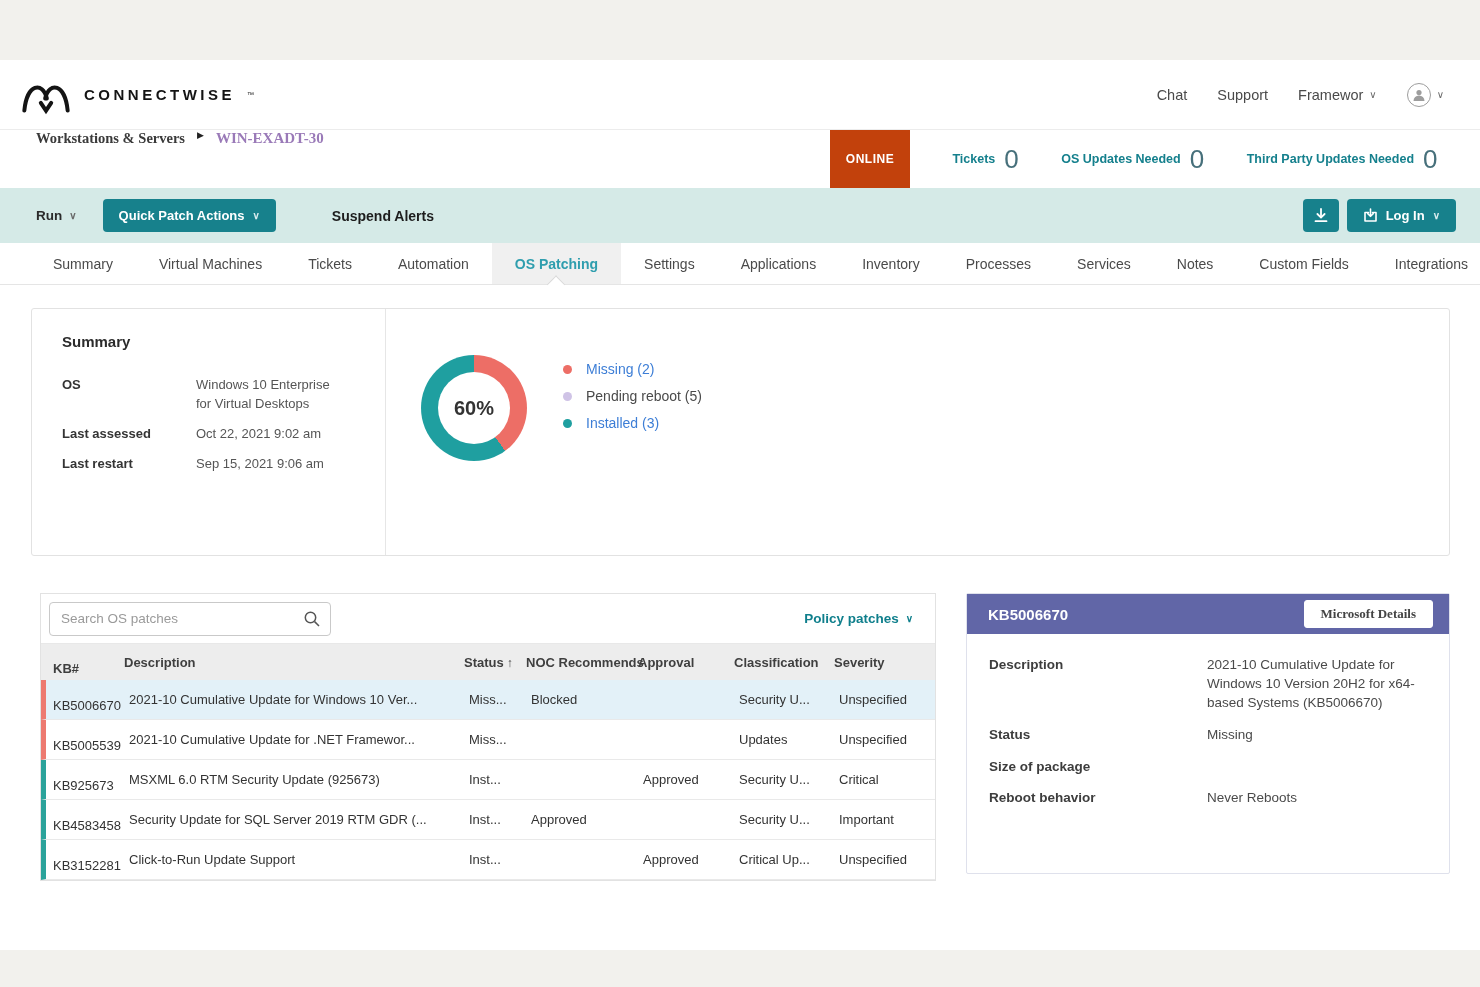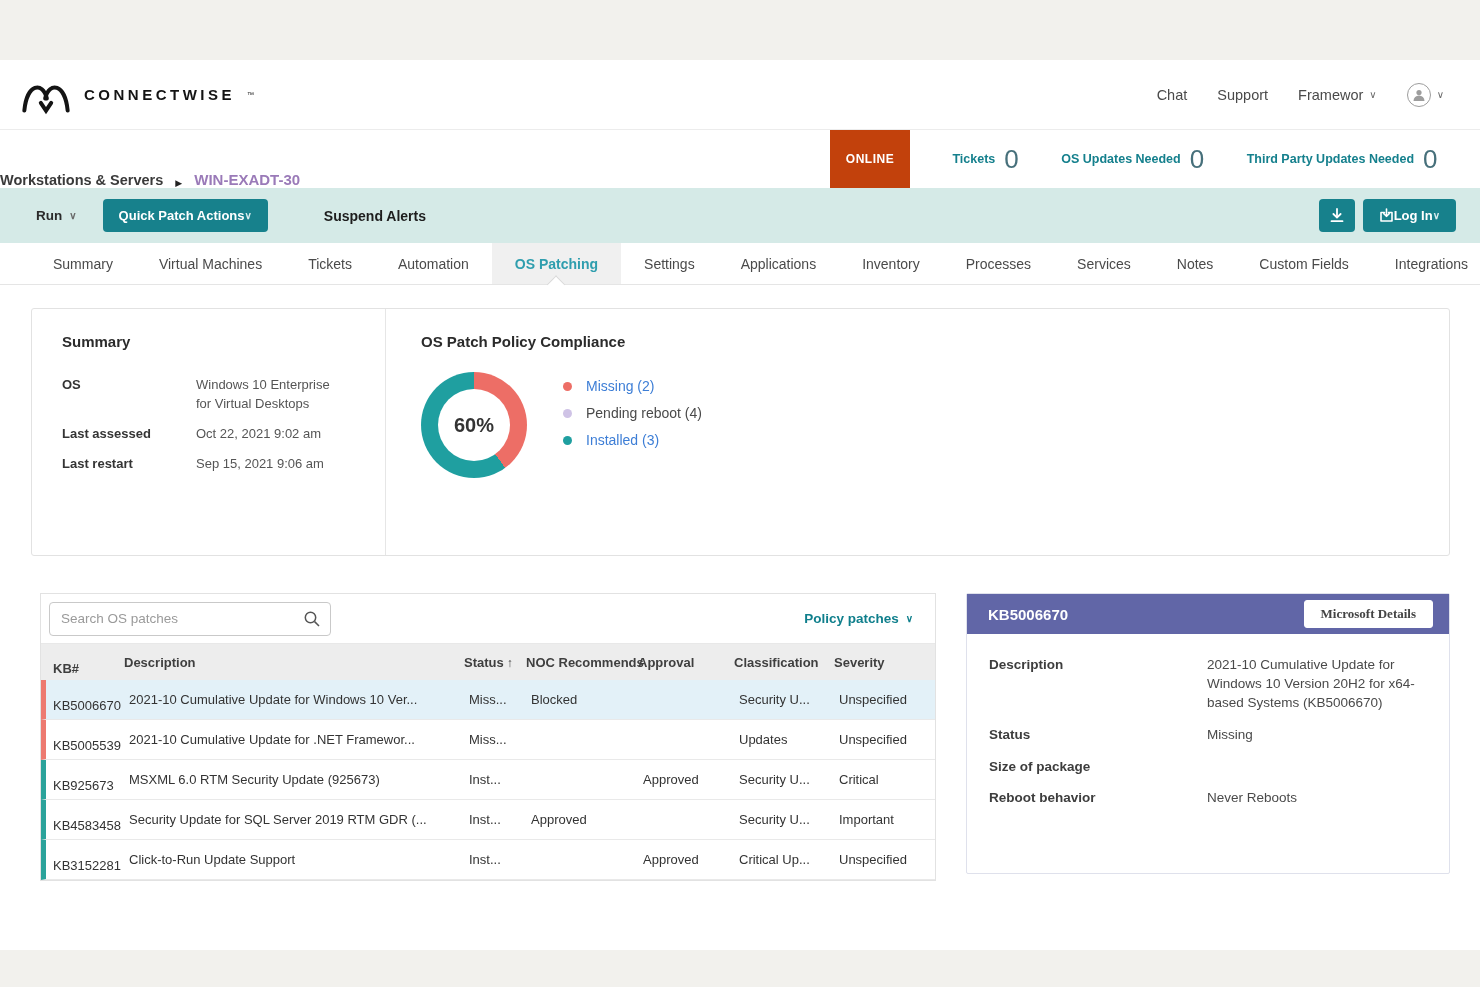--- a/index.html
+++ b/index.html
@@ -16,36 +16,36 @@
   .brand-tm { font-size:7px; vertical-align:top; color:#141414; }
   .top-links { display:flex; align-items:center; gap:30px; font-size:14.5px; color:#4a4a4a; }
   .top-link { cursor:pointer; display:flex; align-items:center; gap:6px; }
   .chev { font-size:10px; color:#6a6a6a; }
   .avatar-wrap { display:flex; align-items:center; gap:6px; }
   .avatar { width:24px; height:24px; border-radius:50%; border:1.5px solid #9d9d9d;
     display:flex; align-items:center; justify-content:center; }
 
   
   .device-bar { height:58px; background:#fff; display:flex; align-items:stretch; }
-  .breadcrumb { display:flex; align-items:flex-end; flex:1; }
+  .breadcrumb { display:flex; align-items:flex-start; padding-left:36px; flex:1;font-family:Liberation Serif, serif; }
   .crumb-parent { font-size:14.5px; font-weight:bold; color:#3a3a3a; cursor:pointer; }
   .crumb-arrow { font-size:9px; color:#222; margin:0 12px; }
   .crumb-current { font-size:15px; color:#9a7ab8; font-weight:bold; }
   .online-badge { width:80px; display:flex; align-items:center; justify-content:center;
     color:#fff; font-size:12px; font-weight:bold; letter-spacing:.5px; }
   .metrics { width:570px; display:flex; align-items:center; justify-content:space-evenly; }
   .metric { display:flex; align-items:center; gap:9px; cursor:pointer; }
   .metric-label { font-size:12.5px; font-weight:bold; color:#15808d; }
   .metric-value { font-size:26px; font-weight:300; color:#47707b; line-height:1; }
 
   
   .action-bar { height:55px; background:#d5eae7; display:flex; align-items:center; padding:0 24px 0 36px; }
   .run-dd { font-size:13.5px; font-weight:bold; color:#2b2b2b; display:flex; gap:7px; align-items:center; cursor:pointer; }
   .btn-teal { background:#17818c; color:#fff; border:none; border-radius:4px; font-family:inherit;
-    font-size:13px; font-weight:bold; padding:0 16px; height:33px; display:flex; align-items:center; cursor:pointer; }
+    font-size:13px; font-weight:bold; padding:0 16px; height:33px; display:flex; align-items:center; gap:8px; cursor:pointer; }
   .qpa { margin-left:26px; }
   .suspend { margin-left:56px; font-size:14px; font-weight:bold; color:#1d1d1d; cursor:pointer; }
   .bar-right { margin-left:auto; display:flex; gap:8px; align-items:center; }
   .icon-btn { width:36px; justify-content:center; padding:0; }
   .btn-teal .chev { color:#d7ecee; }
 
   
   .tabs { height:42px; background:#fff; border-bottom:1px solid #e5e5e5;
     display:flex; align-items:stretch; padding-left:30px; }
   .tab { display:flex; align-items:center; padding:0 23px; font-size:14px; color:#4a4a4a; cursor:pointer; white-space:nowrap; }
@@ -251,33 +251,32 @@
           <div class="sum-label">Last assessed</div>
           <div class="sum-value">Oct 22, 2021 9:02 am</div>
         </div>
         <div class="sum-row">
           <div class="sum-label">Last restart</div>
           <div class="sum-value">Sep 15, 2021 9:06 am</div>
         </div>
       </div>
     </div>
     <div class="compliance-pane">
-      <div class="pane-title">OS Patch Policy Compliance</div>
       <div class="donut-zone">
         <div class="donut" style="background: conic-gradient(rgb(237, 110, 102) 0%, rgb(237, 110, 102) 40%, rgb(31, 159, 160) 40%, rgb(31, 159, 160) 100%);">
           <span class="donut-center">60%</span>
         </div>
         <div class="legend">
           <div class="legend-item">
             <span class="legend-dot" style="background: rgb(237, 110, 102);"></span>
             <span class="lk" style="color: rgb(61, 126, 214);">Missing (2)</span>
           </div>
           <div class="legend-item">
             <span class="legend-dot" style="background: rgb(207, 195, 230);"></span>
-            <span style="color: rgb(74, 74, 74);">Pending reboot (4)</span>
+            <span style="color: rgb(74, 74, 74);">Pending reboot (5)</span>
           </div>
           <div class="legend-item">
             <span class="legend-dot" style="background: rgb(31, 159, 160);"></span>
             <span class="lk" style="color: rgb(61, 126, 214);">Installed (3)</span>
           </div>
         </div>
       </div>
     </div>
   </section>
 

